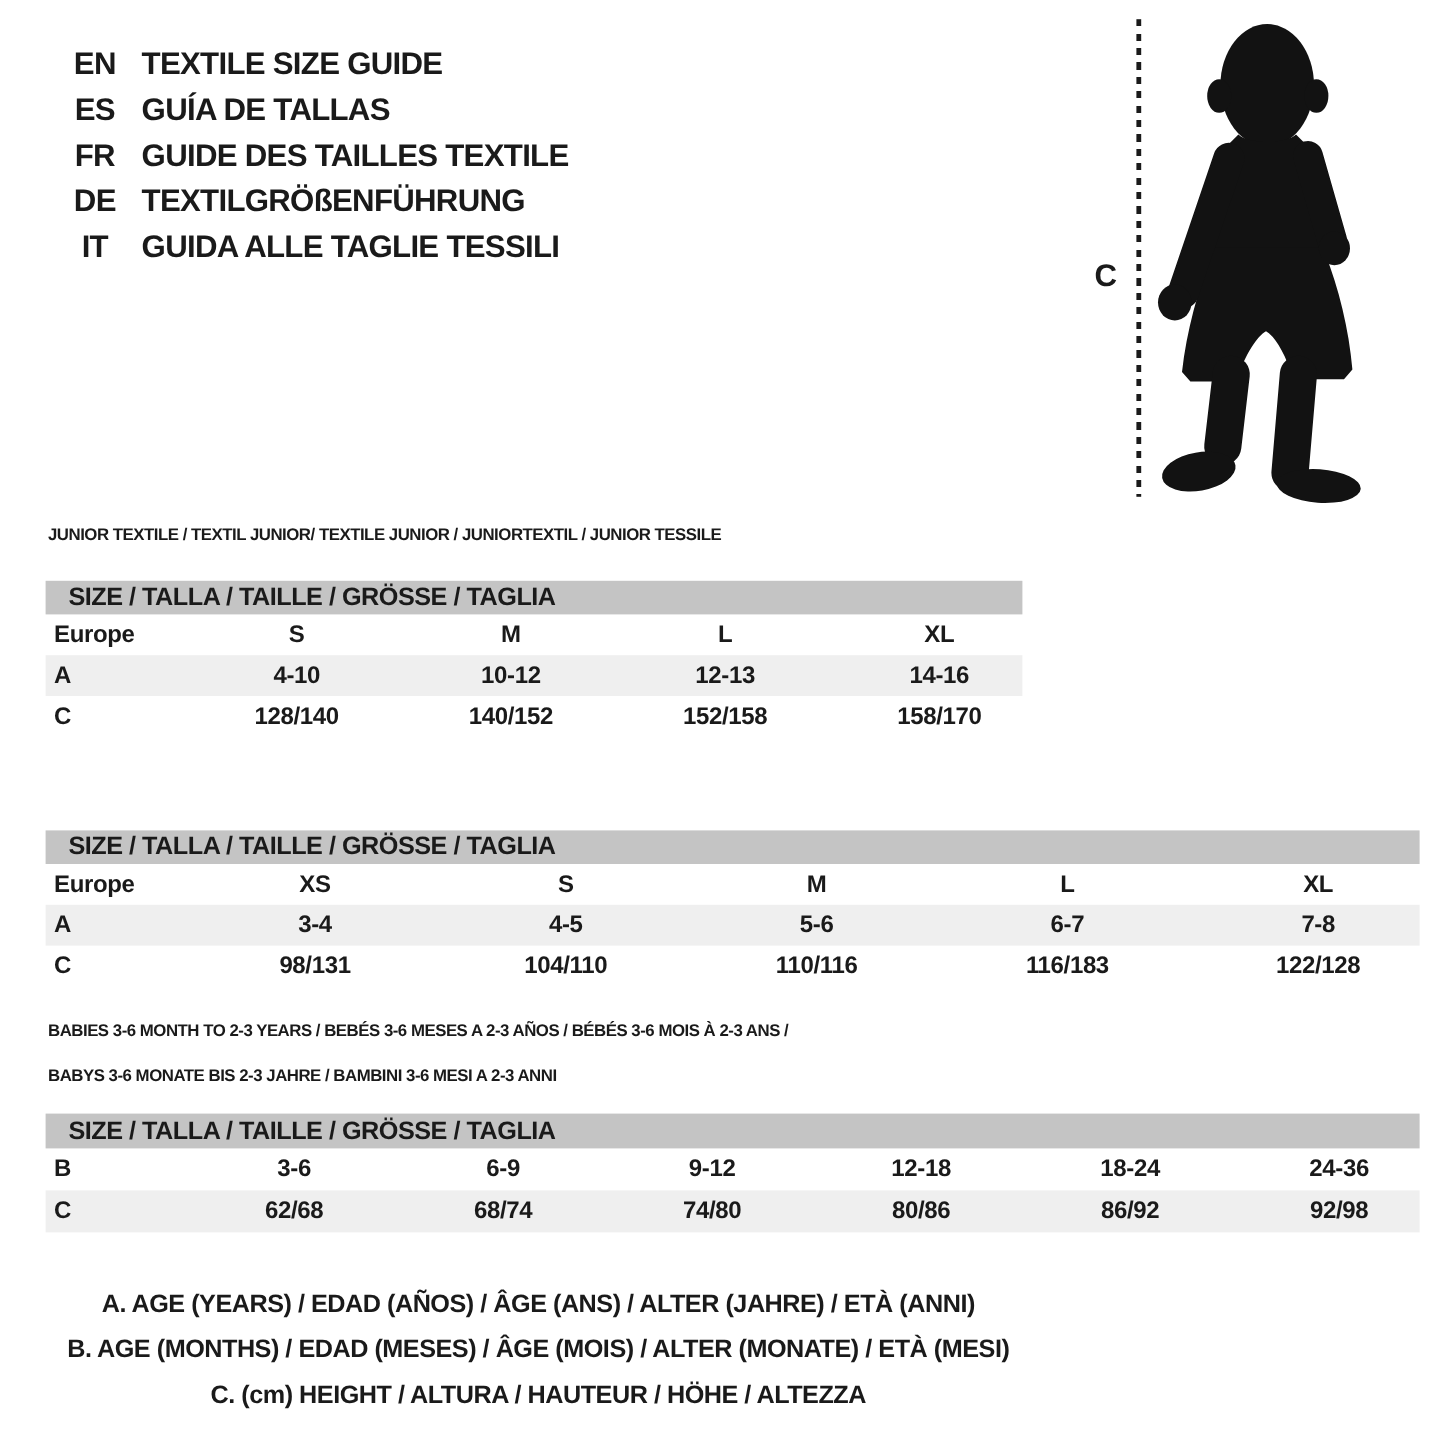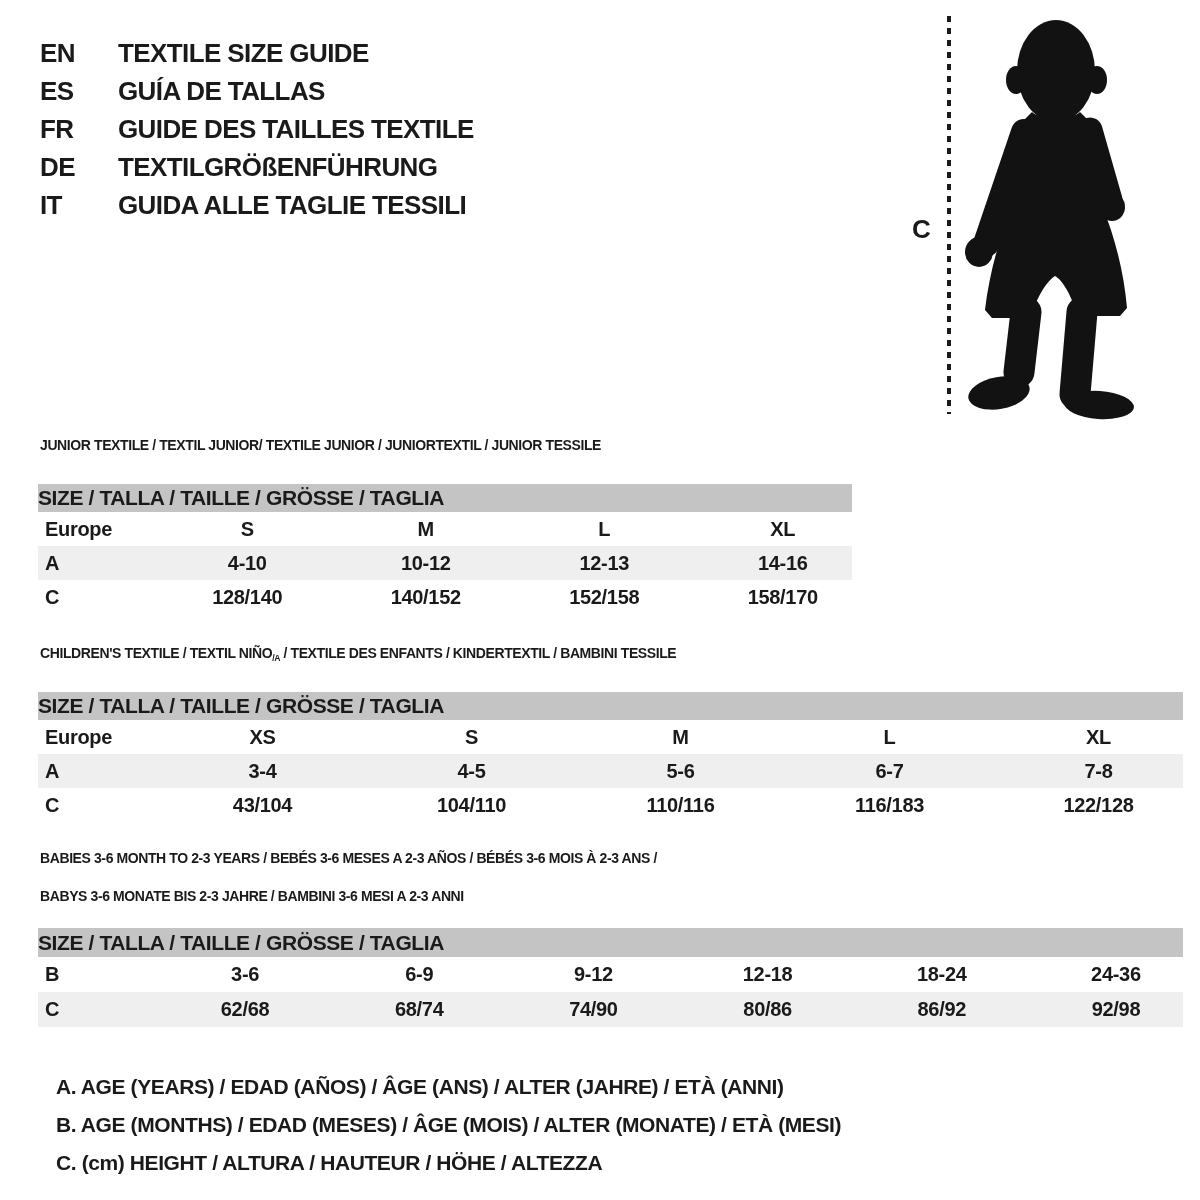--- a/index.html
+++ b/index.html
@@ -5,21 +5,21 @@
   html, body { margin: 0; padding: 0; background: #ffffff; }
   .page {
     position: relative;
     width: 1200px;
     height: 1200px;
     background: var(--page-bg, #ffffff);
     color: var(--text, #1a1a1a);
     font-family: "Liberation Sans", sans-serif;
     overflow: hidden;
   }
-  .abs { position: absolute; }
+  .abs { position: absolute; text-align: center; }
 
   
   .lang-block { top: 34px; left: 40px; }
   .lang-row { display: flex; height: 38px; align-items: center;
               font-size: 26px; font-weight: 700; letter-spacing: -0.6px; }
   .lang-code { width: 78px; }
 
   
   .measure-line {
     width: 4px;
@@ -31,21 +31,21 @@
 
   
   .section-title { font-size: 14px; font-weight: 700; letter-spacing: -0.4px; white-space: nowrap; }
   .title-sub { font-size: 0.62em; vertical-align: -0.30em; }
 
   
   .size-table { position: absolute; }
   .size-bar {
     background: var(--table-header-bg, #c4c4c4);
     height: 28px; display: flex; align-items: center;
-    padding-left: 0;
+    padding-left: 19px;
     font-size: 21px; font-weight: 700; letter-spacing: -0.4px;
   }
   .trow { display: flex; align-items: center; height: 34px;
           font-size: 20px; font-weight: 700; letter-spacing: -0.3px; gap: 40px; }
   .trow.shaded { background: var(--row-shaded-bg, #efefef); }
   .tlabel { width: 100px; padding-left: 7px; box-sizing: border-box; }
   .tcell { flex: 1; text-align: center; }
 
   
   .notes { line-height: 38px; margin-left: 16px; }
@@ -139,23 +139,20 @@
     </div>
     <div class="trow">
       <div class="tlabel">C</div>
       <div class="tcell">128/140</div>
       <div class="tcell">140/152</div>
       <div class="tcell">152/158</div>
       <div class="tcell">158/170</div>
     </div>
   </div>
 
-  <div class="abs section-title" style="left:40px; top:645px;">
-    <span>CHILDREN'S TEXTILE / TEXTIL NIÑO</span><span class="title-sub">/A</span><span> / TEXTILE DES ENFANTS / KINDERTEXTIL / BAMBINI TESSILE</span>
-  </div>
 
   <div class="size-table" style="left:38px; top:692px; width:1145px;">
     <div class="size-bar">
       <span>SIZE / TALLA / TAILLE / GRÖSSE / TAGLIA</span>
     </div>
     <div class="trow">
       <div class="tlabel">Europe</div>
       <div class="tcell">XS</div>
       <div class="tcell">S</div>
       <div class="tcell">M</div>
@@ -165,21 +162,21 @@
     <div class="trow shaded">
       <div class="tlabel">A</div>
       <div class="tcell">3-4</div>
       <div class="tcell">4-5</div>
       <div class="tcell">5-6</div>
       <div class="tcell">6-7</div>
       <div class="tcell">7-8</div>
     </div>
     <div class="trow">
       <div class="tlabel">C</div>
-      <div class="tcell">43/104</div>
+      <div class="tcell">98/131</div>
       <div class="tcell">104/110</div>
       <div class="tcell">110/116</div>
       <div class="tcell">116/183</div>
       <div class="tcell">122/128</div>
     </div>
   </div>
 
   <div class="abs section-title" style="left:40px; top:850px;">BABIES 3-6 MONTH TO 2-3 YEARS / BEBÉS 3-6 MESES A 2-3 AÑOS / BÉBÉS 3-6 MOIS À 2-3 ANS /</div>
   <div class="abs section-title" style="left:40px; top:888px;">BABYS 3-6 MONATE BIS 2-3 JAHRE / BAMBINI 3-6 MESI A 2-3 ANNI</div>
 
@@ -193,21 +190,21 @@
       <div class="tcell">6-9</div>
       <div class="tcell">9-12</div>
       <div class="tcell">12-18</div>
       <div class="tcell">18-24</div>
       <div class="tcell">24-36</div>
     </div>
     <div class="trow shaded" style="height:35px;">
       <div class="tlabel">C</div>
       <div class="tcell">62/68</div>
       <div class="tcell">68/74</div>
-      <div class="tcell">74/90</div>
+      <div class="tcell">74/80</div>
       <div class="tcell">80/86</div>
       <div class="tcell">86/92</div>
       <div class="tcell">92/98</div>
     </div>
   </div>
 
   <div class="abs notes" style="left:40px; top:1068px;">
     <div class="note-line">A. AGE (YEARS) / EDAD (AÑOS) / ÂGE (ANS) / ALTER (JAHRE) / ETÀ (ANNI)</div>
     <div class="note-line">B. AGE (MONTHS) / EDAD (MESES) / ÂGE (MOIS) / ALTER (MONATE) / ETÀ (MESI)</div>
     <div class="note-line">C. (cm) HEIGHT / ALTURA / HAUTEUR / HÖHE / ALTEZZA</div>

